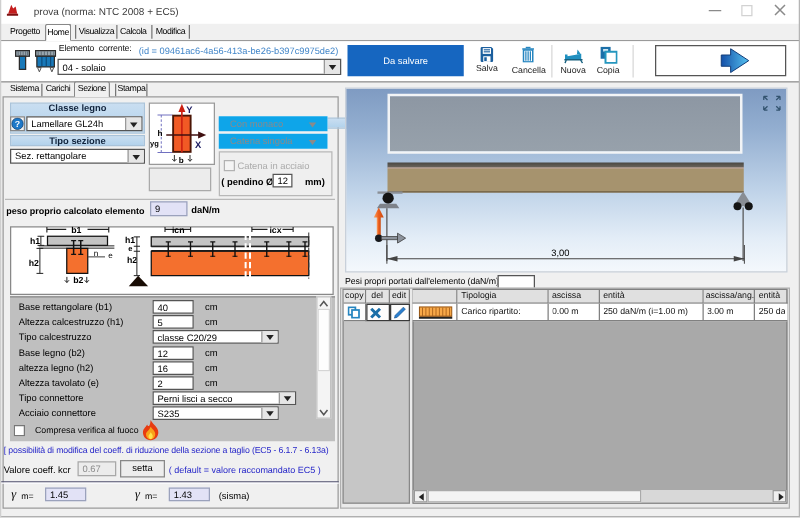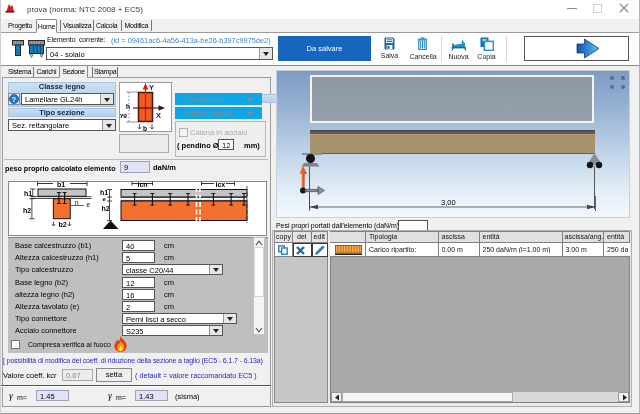--- a/index.html
+++ b/index.html
@@ -218,33 +218,33 @@
   <g stroke="#111" stroke-width="0.9">
     <path d="M124.6 12.5 L128.6 12.5 M142.4 12.5 L146.4 12.5 M160.2 12.5 L164.2 12.5 M178 12.5 L182 12.5 M203.4 12.5 L207.4 12.5 M221.1 12.5 L225.1 12.5 M234 12.5 L238 12.5"></path>
     <path d="M124.6 24 L128.6 24 M142.4 24 L146.4 24 M160.2 24 L164.2 24 M178 24 L182 24 M203.4 24 L207.4 24 M221.1 24 L225.1 24 M234 24 L238 24"></path>
   </g>
   <path d="M188.5 6 L188.5 42 M192 6 L192 42" stroke="#fff" stroke-width="1.6" stroke-dasharray="5,2.5"></path>
   <path d="M239 5 L239 42" stroke="#333" stroke-width="0.8" stroke-dasharray="4,2"></path>
   <path d="M102.5 39.5 L95 48 L110.5 48 Z" fill="#180c04"></path>
 </svg>
 
 <div class="abs" style="left:8px;top:237px;width:260px;height:115px;background:#bfbfbf;border-top:1px solid #888;"></div>
-<div class="abs lbl" style="left:15px;top:241px;">Base calcestruzzo (b1)</div>
+<div class="abs lbl" style="left:15px;top:241px;">Base rettangolare (b1)</div>
 <div class="tbx abs" style="left:122px;top:240px;width:33px;height:11px;">
     <div class="tx">40</div>
   </div>
 <div class="abs lbl" style="left:164px;top:241px;">cm</div>
 <div class="abs lbl" style="left:15px;top:253px;">Altezza calcestruzzo (h1)</div>
 <div class="tbx abs" style="left:122px;top:252px;width:33px;height:11px;">
     <div class="tx">5</div>
   </div>
 <div class="abs lbl" style="left:164px;top:253px;">cm</div>
 <div class="abs lbl" style="left:15px;top:265px;">Tipo calcestruzzo</div>
 <div class="combo abs" style="left:122px;top:264px;width:101px;height:11px;">
-    <div class="tx">classe C20/44</div>
+    <div class="tx">classe C20/29</div>
     <div class="arr"></div>
   </div>
 <div class="abs lbl" style="left:15px;top:278px;">Base legno (b2)</div>
 <div class="tbx abs" style="left:122px;top:277px;width:33px;height:11px;">
     <div class="tx">12</div>
   </div>
 <div class="abs lbl" style="left:164px;top:278px;">cm</div>
 <div class="abs lbl" style="left:15px;top:290px;">altezza legno (h2)</div>
 <div class="tbx abs" style="left:122px;top:289px;width:33px;height:11px;">
     <div class="tx">16</div>

